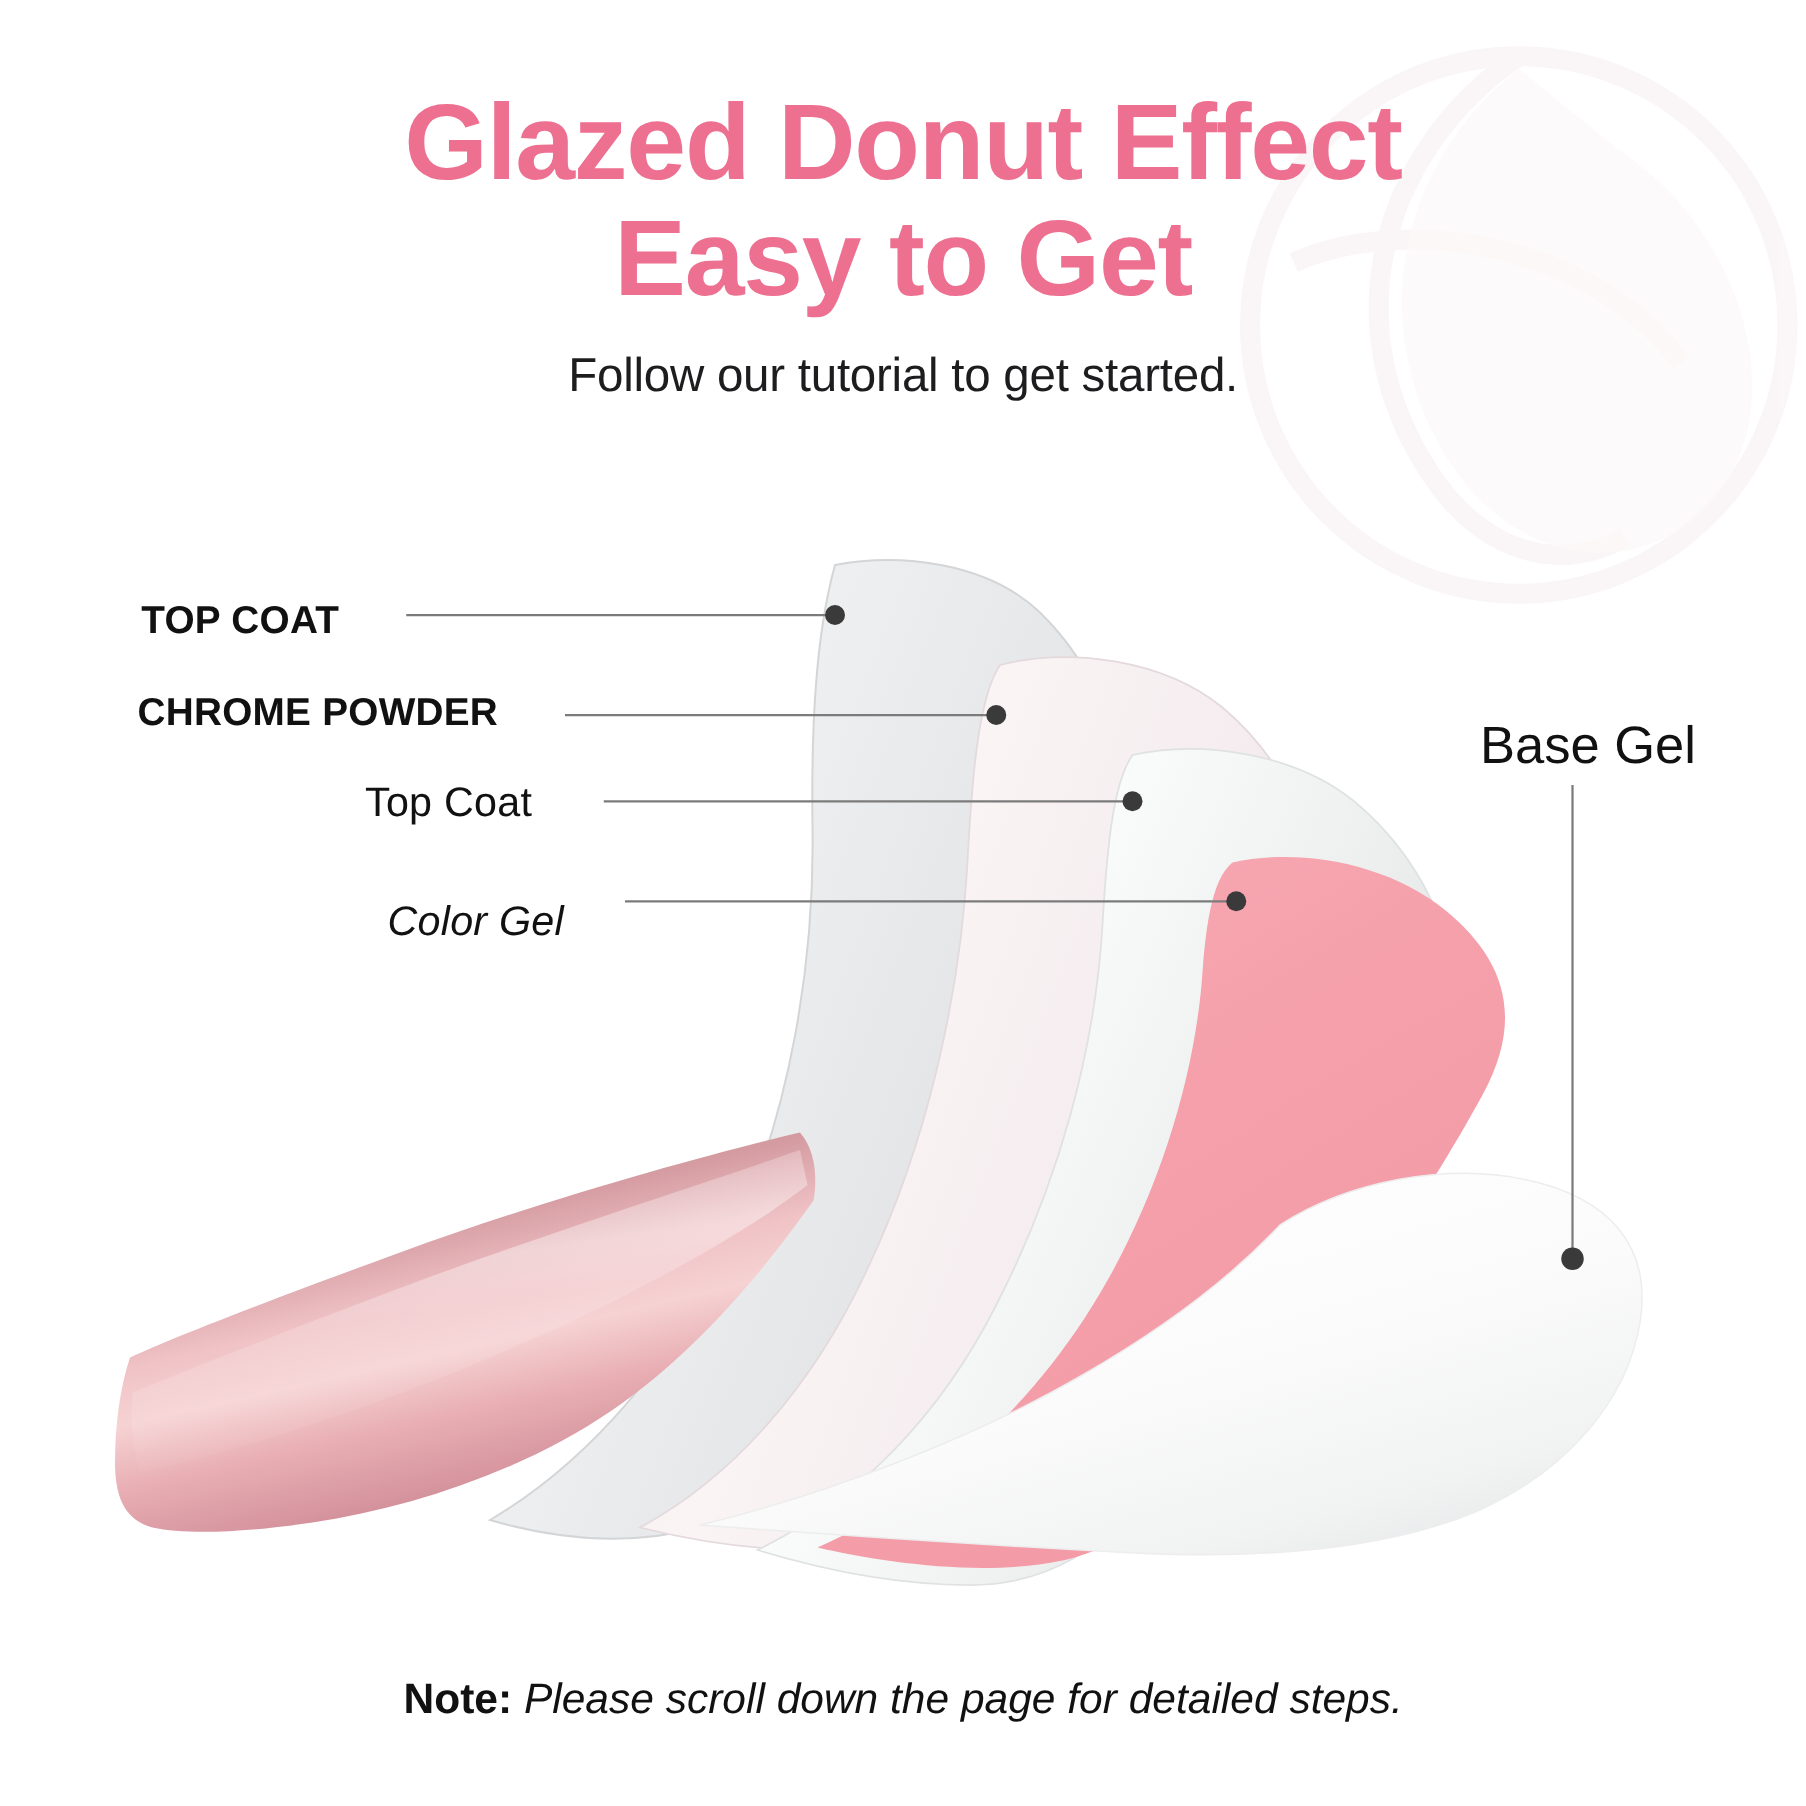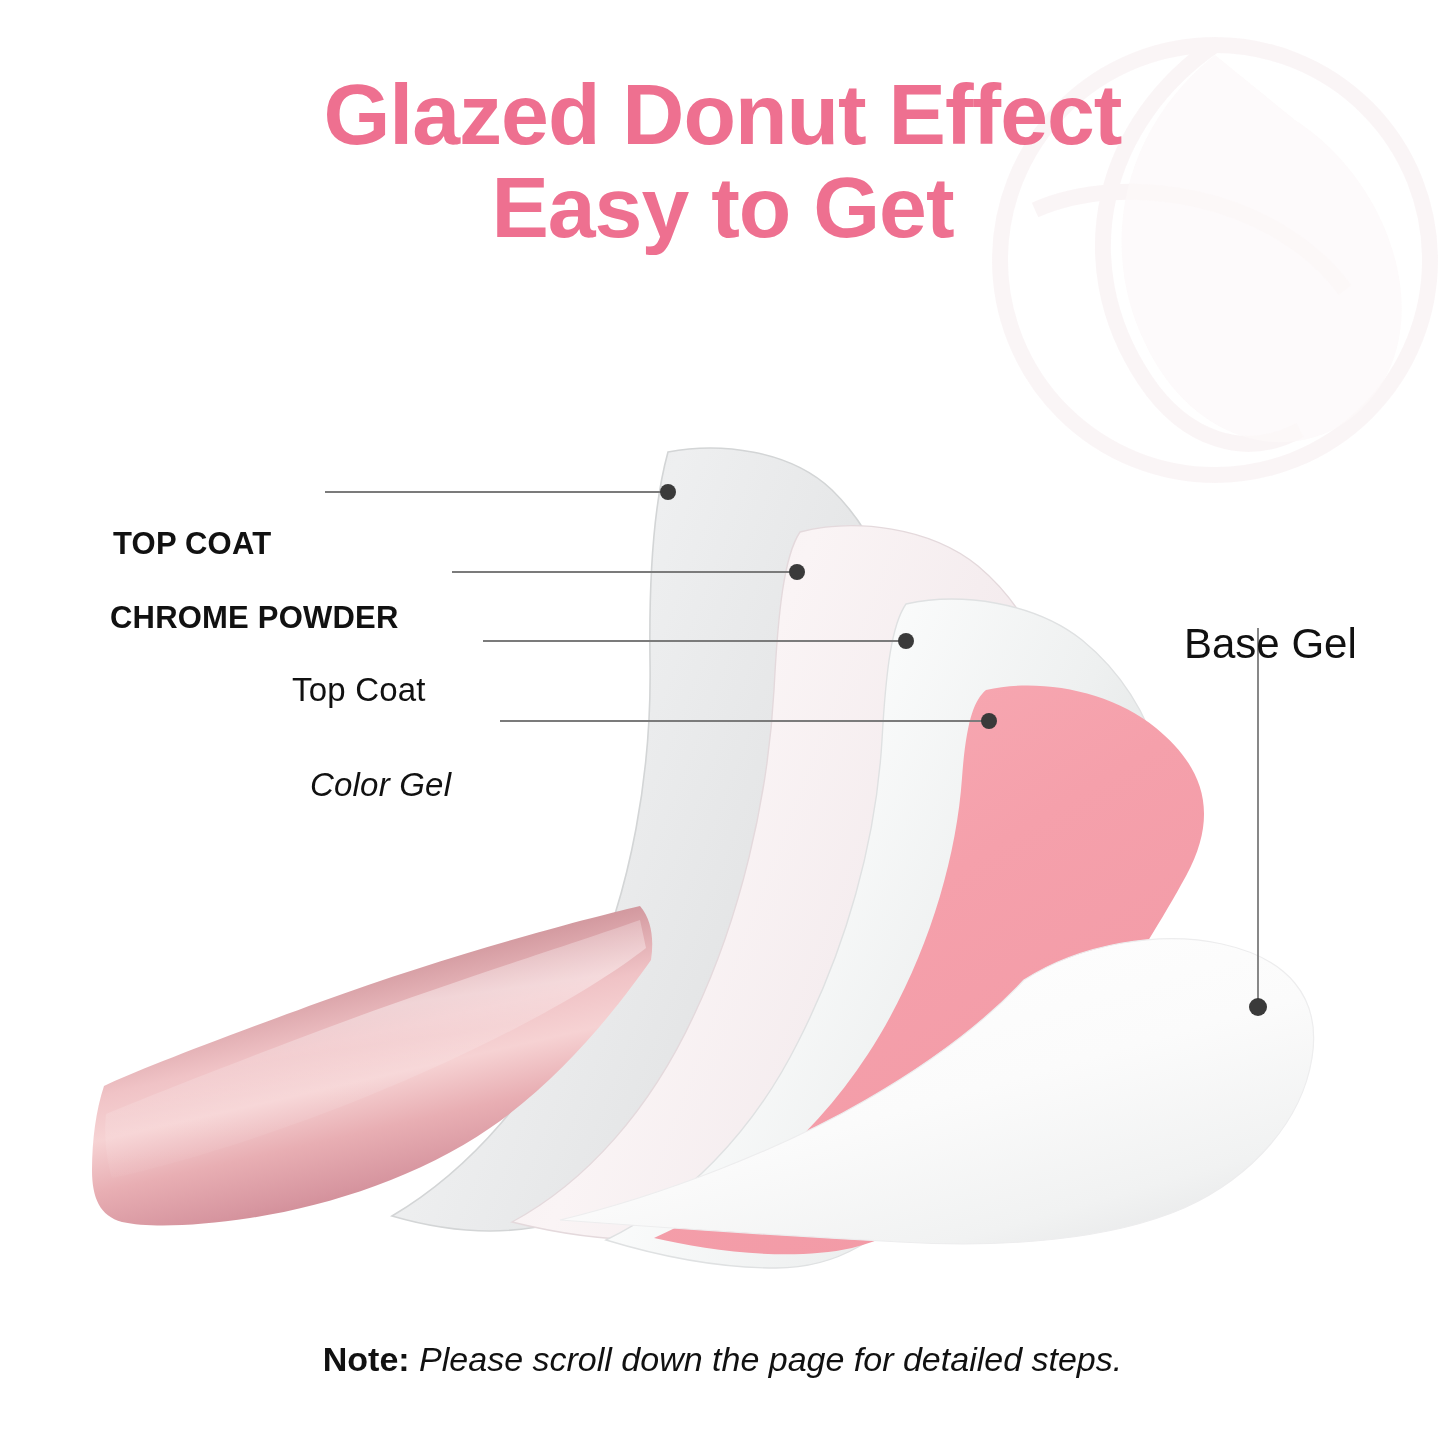--- a/index.html
+++ b/index.html
@@ -64,21 +64,20 @@
     height: 1445px;
   }
   .stage svg { display: block; }
 
   
   .label {
     position: absolute;
     white-space: nowrap;
     color: #111111;
     font-family: "Liberation Sans", sans-serif;
-    margin-top: 48px;
   }
   .label.bold {
     font-weight: bold;
     font-size: 31px;
     letter-spacing: 0.2px;
   }
   .label.regular {
     font-weight: 400;
     font-size: 33px;
     letter-spacing: 0.2px;
@@ -118,20 +117,21 @@
       <circle cx="300" cy="300" r="215"></circle>
       <path d="M300 85 C 190 160, 150 300, 230 420 C 270 480, 330 500, 385 470"></path>
       <path d="M120 250 C 210 210, 360 235, 430 330"></path>
     </g>
     <path d="M300 95 C 205 170, 175 300, 245 410 C 300 495, 400 505, 455 440 C 520 365, 480 225, 380 160 Z" fill="#faf3f5" opacity="0.85"></path>
   </svg>
 
   <div class="header-block">
     <h1 class="title-line">Glazed Donut Effect</h1>
     <h1 class="title-line">Easy to Get</h1>
+    <p class="subtitle">Follow our tutorial to get started.</p>
   </div>
 
   <div class="stage">
     <svg width="1445" height="1445" viewBox="0 0 1445 1445">
       <defs>
 
         <linearGradient id="gTopOuter" x1="0" y1="0" x2="1" y2="0.6">
           <stop offset="0%" stop-color="#e3e4e5"></stop>
           <stop offset="42%" stop-color="#eeeff0"></stop>
           <stop offset="78%" stop-color="#e4e5e6"></stop>

